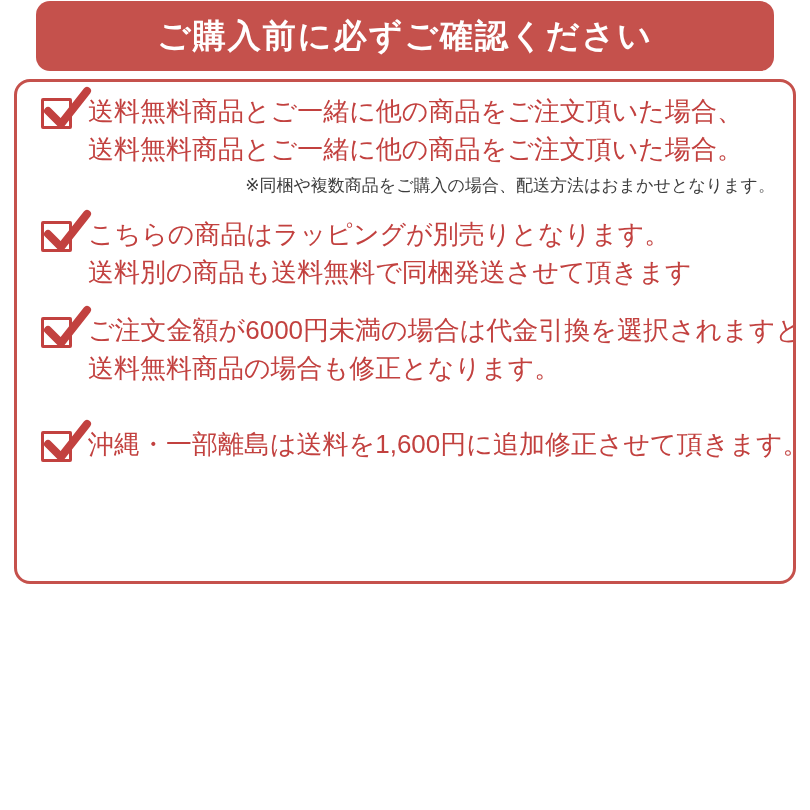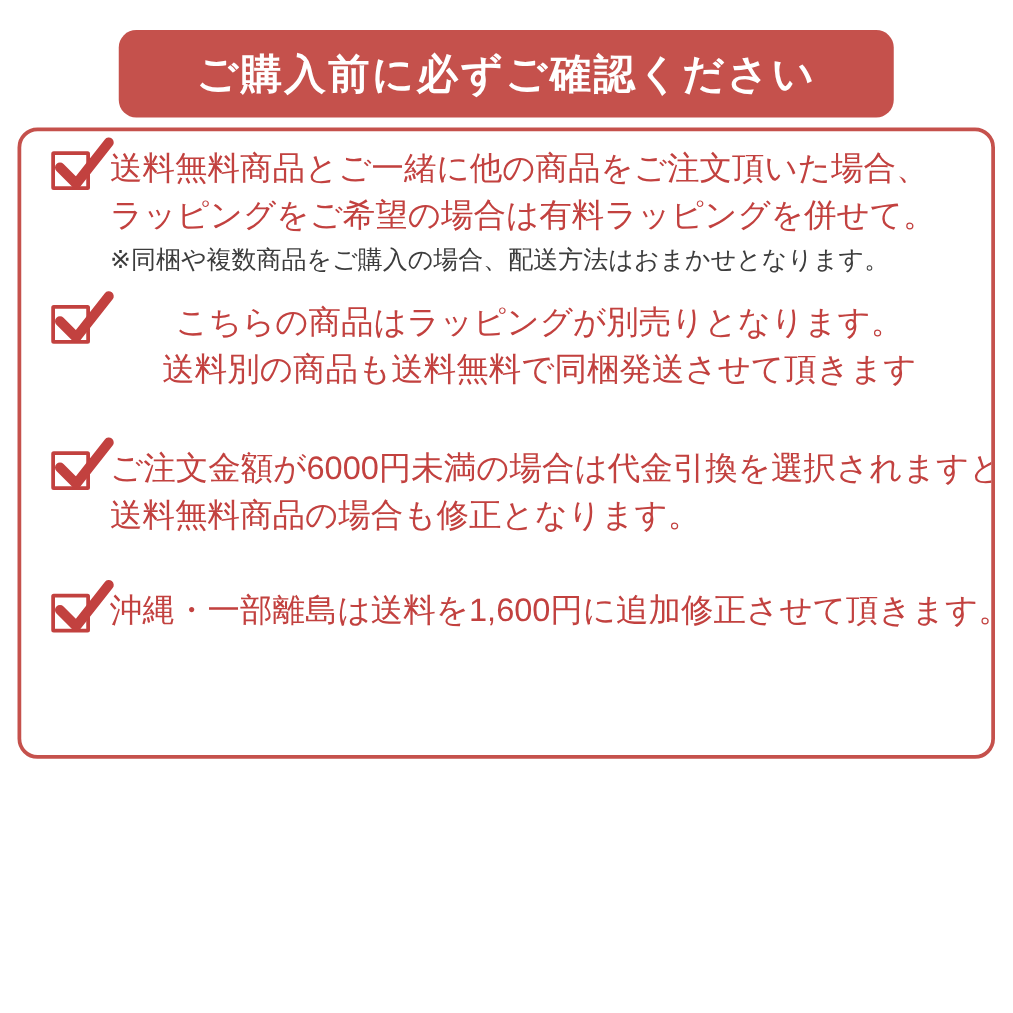--- a/index.html
+++ b/index.html
@@ -6,53 +6,54 @@
     --accent:#c5514c;
     --red-text:#c2413f;
     --note-text:#3c3c3c;
     --bg:#ffffff;
   }
   *{margin:0;padding:0;box-sizing:border-box;}
   html,body{width:810px;height:810px;background:var(--bg);overflow:hidden;}
   body{font-family:"Liberation Sans","DejaVu Sans",sans-serif;}
   .page{width:810px;height:810px;background:var(--bg);}
   .header{
-    width:620px;height:70px;margin:24px auto 8px auto;
+    width:738px;height:70px;margin:1px auto 8px auto;
     background:var(--accent);border-radius:14px;
     display:flex;align-items:center;justify-content:center;
   }
   .header h1{
     color:#ffffff;font-size:33px;font-weight:bold;letter-spacing:2px;
     font-family:"Liberation Sans","DejaVu Sans",sans-serif;
   }
   .box{
     width:782px;height:505px;margin:0 auto;
     background:#ffffff;border:3px solid var(--accent);border-radius:16px;
     padding:6px 18px 0 24px;overflow:hidden;
   }
   .item{
     display:flex;align-items:flex-start;gap:16px;
   }
   .item-1{margin-top:4px;}
-  .item-2{margin-top:16px;text-align:center;}
-  .item-3{margin-top:41px;}
+  .item-2{margin-top:16px;}
+  .item-3{margin-top:20px;}
   .item-4{margin-top:38px;}
   .checkbox{
     position:relative;flex:0 0 31px;width:31px;height:31px;margin-top:6px;
     border:3px solid var(--red-text);border-radius:2px;background:transparent;
   }
   .checkbox svg{position:absolute;left:-1px;top:-14px;overflow:visible;}
   .text{flex:1 1 auto;min-width:0;}
   .line{
     color:var(--red-text);font-size:26px;line-height:38px;
     white-space:nowrap;letter-spacing:0px;
   }
   .note{
-    color:var(--note-text);font-size:20px;line-height:27px;margin-top:4px;
+    color:var(--note-text);font-size:17px;line-height:27px;margin-top:4px;
     white-space:nowrap;
+    text-align:right;
   }
 </style>
 </head>
 <body>
 
 <div class="page">
 
   <div class="header">
     <h1>ご購入前に必ずご確認ください</h1>
   </div>
@@ -60,21 +61,21 @@
   <div class="box">
     <div id="notice-list">
         <div class="item item-1">
           <span class="checkbox">
             <svg width="48" height="46" viewBox="0 0 48 46" xmlns="http://www.w3.org/2000/svg">
               <path d="M5 24 L18 37 L44 4" fill="none" stroke="#c2413f" stroke-width="8" stroke-linecap="round" stroke-linejoin="round"></path>
             </svg>
           </span>
           <div class="text">
             <div class="line">送料無料商品とご一緒に他の商品をご注文頂いた場合、</div>
-            <div class="line">ラッピングをご希望の場合は有料ラッピングを併せて。</div>
+            <div class="line">送料無料商品とご一緒に他の商品をご注文頂いた場合。</div>
             <div class="note">※同梱や複数商品をご購入の場合、配送方法はおまかせとなります。</div>
           </div>
         </div>
         <div class="item item-2">
           <span class="checkbox">
             <svg width="48" height="46" viewBox="0 0 48 46" xmlns="http://www.w3.org/2000/svg">
               <path d="M5 24 L18 37 L44 4" fill="none" stroke="#c2413f" stroke-width="8" stroke-linecap="round" stroke-linejoin="round"></path>
             </svg>
           </span>
           <div class="text">

